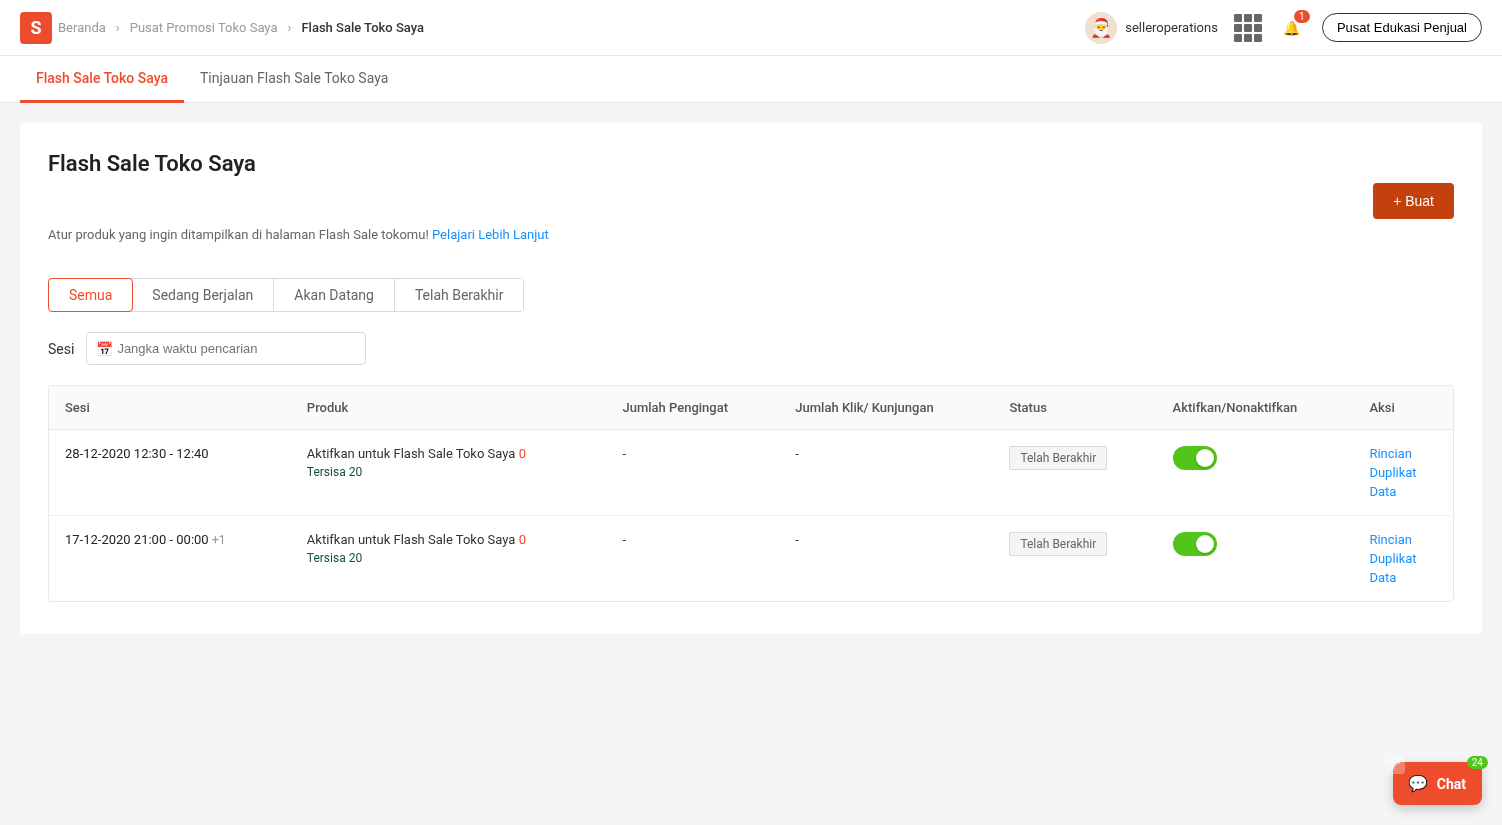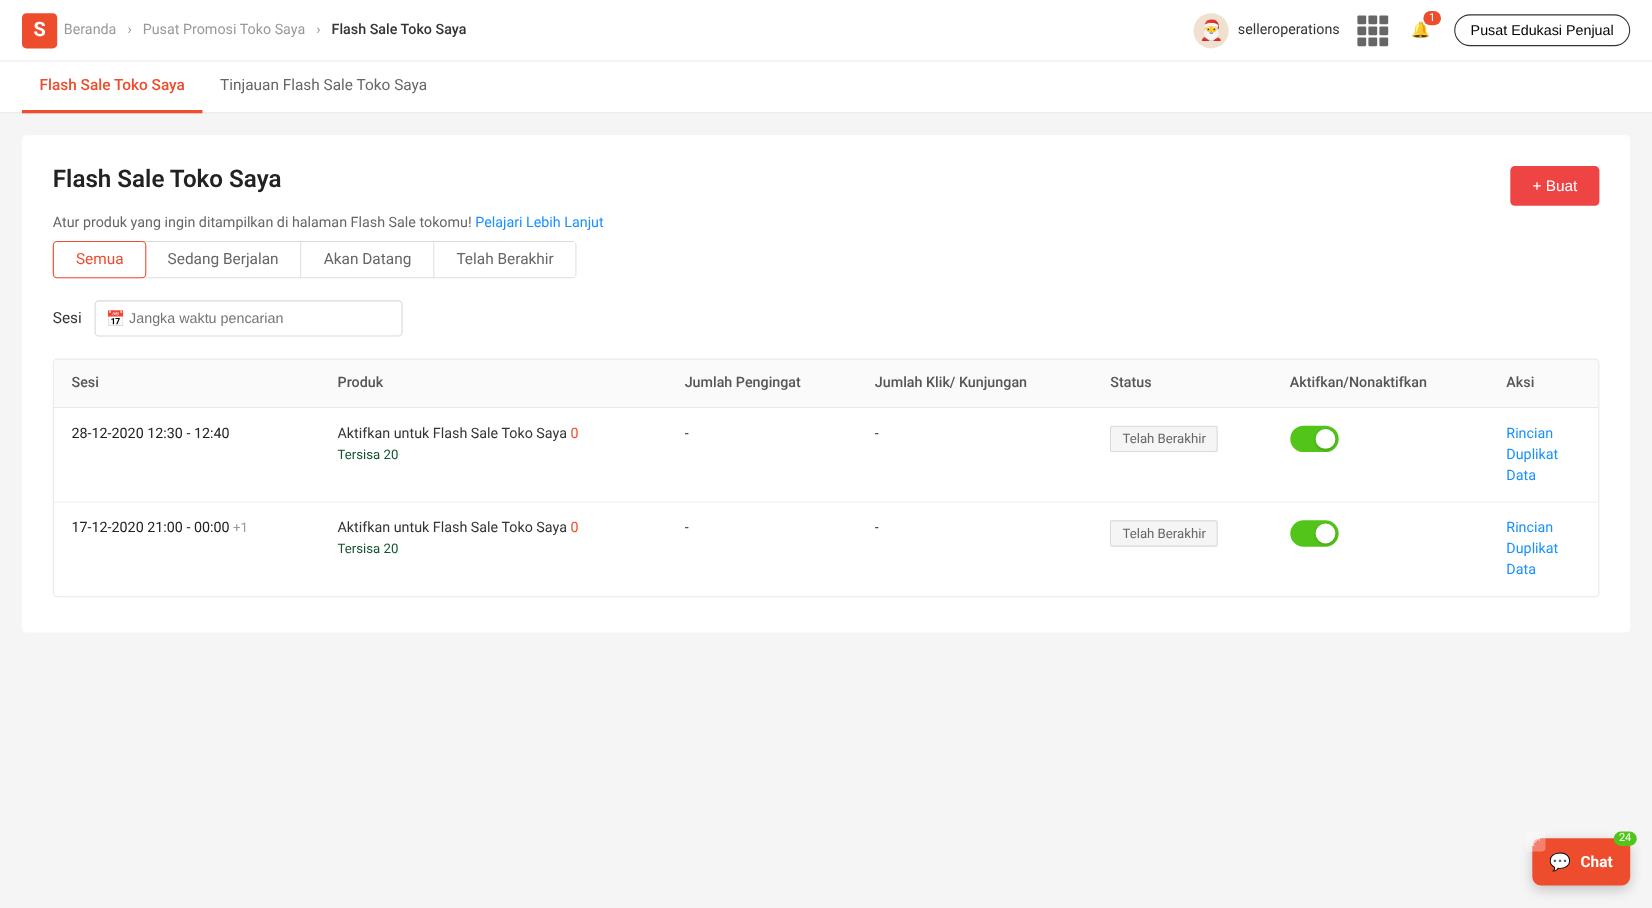--- a/index.html
+++ b/index.html
@@ -116,37 +116,38 @@
       align-items: flex-start;
       justify-content: space-between;
       margin-bottom: 8px;
     }
     .page-title {
       font-size: 22px;
       font-weight: 600;
       color: #222;
     }
     .create-btn {
-      background: #ef4444;
+      background: #c2410c;
       color: #fff;
       border: none;
       border-radius: 4px;
       padding: 10px 20px;
       font-size: 14px;
       cursor: pointer;
       display: flex;
       align-items: center;
       gap: 6px;
       white-space: nowrap;
+      margin-top: 32px;
     }
 
     .page-subtitle {
       font-size: 13px;
       color: #666;
-      margin-bottom: 9px;
+      margin-bottom: 36px;
     }
     .page-subtitle a { color: #1890ff; text-decoration: none; }
 
     
     .filter-tabs {
       display: flex;
       gap: 0;
       margin-bottom: 20px;
       border: 1px solid #d9d9d9;
       border-radius: 4px;

